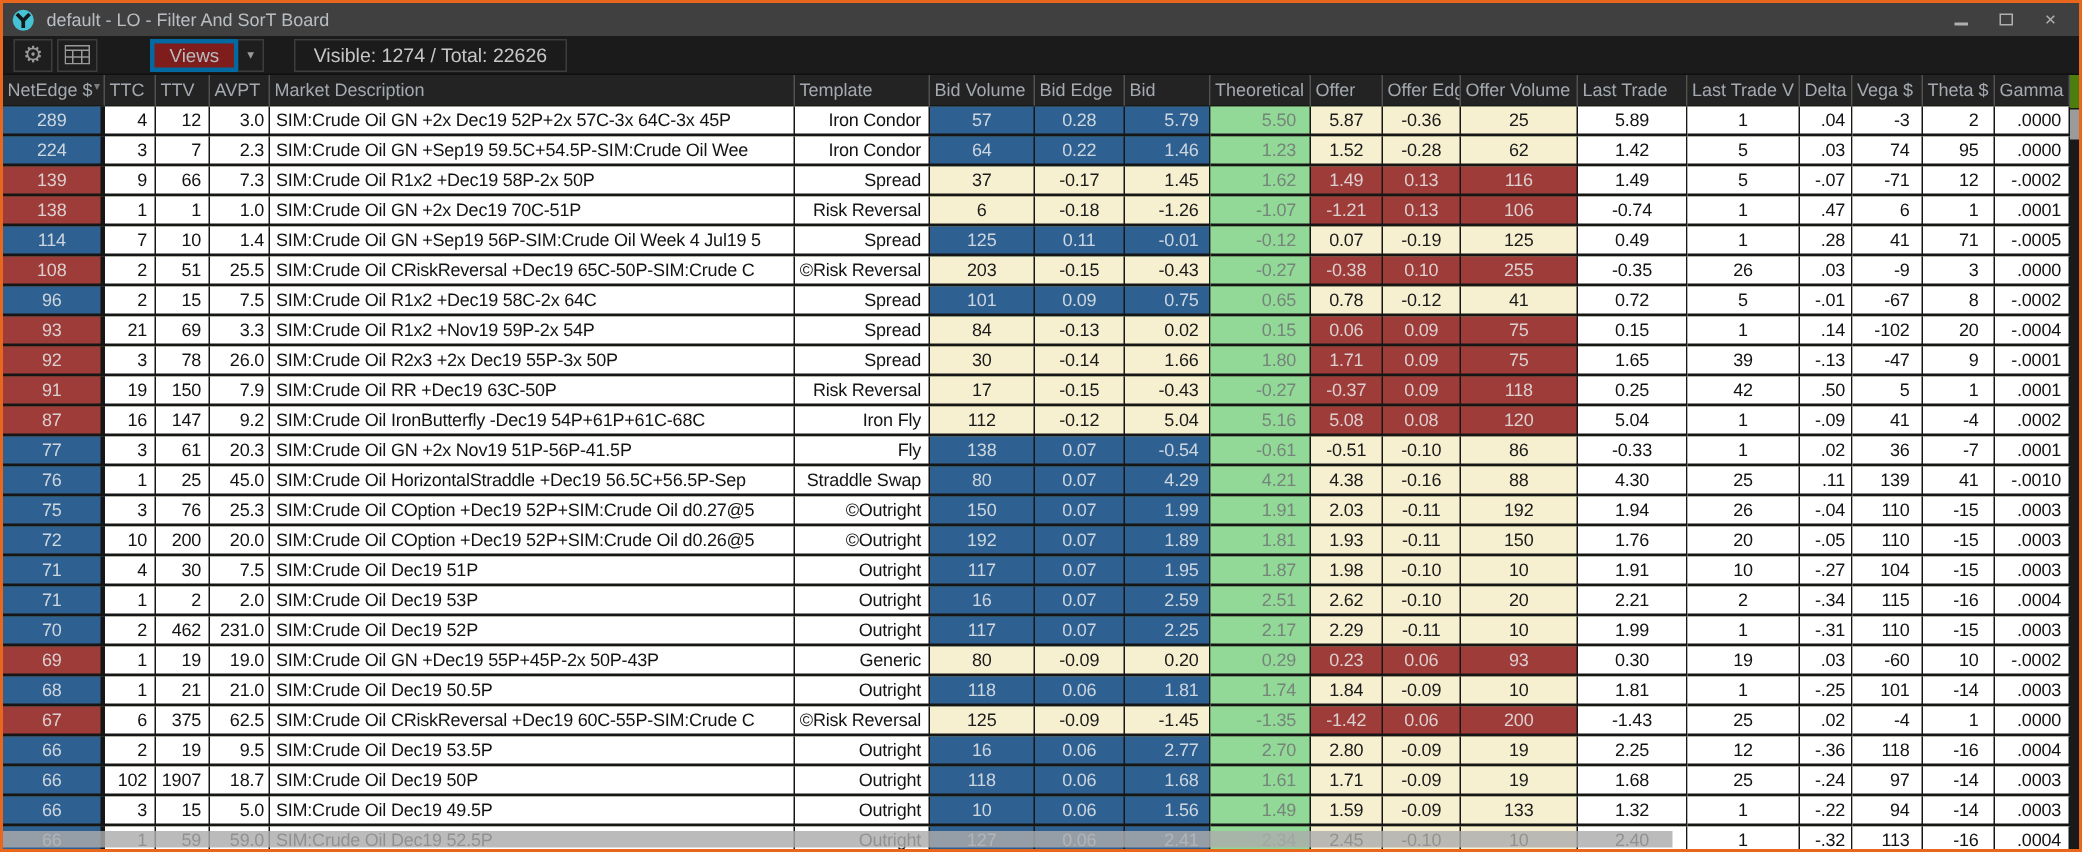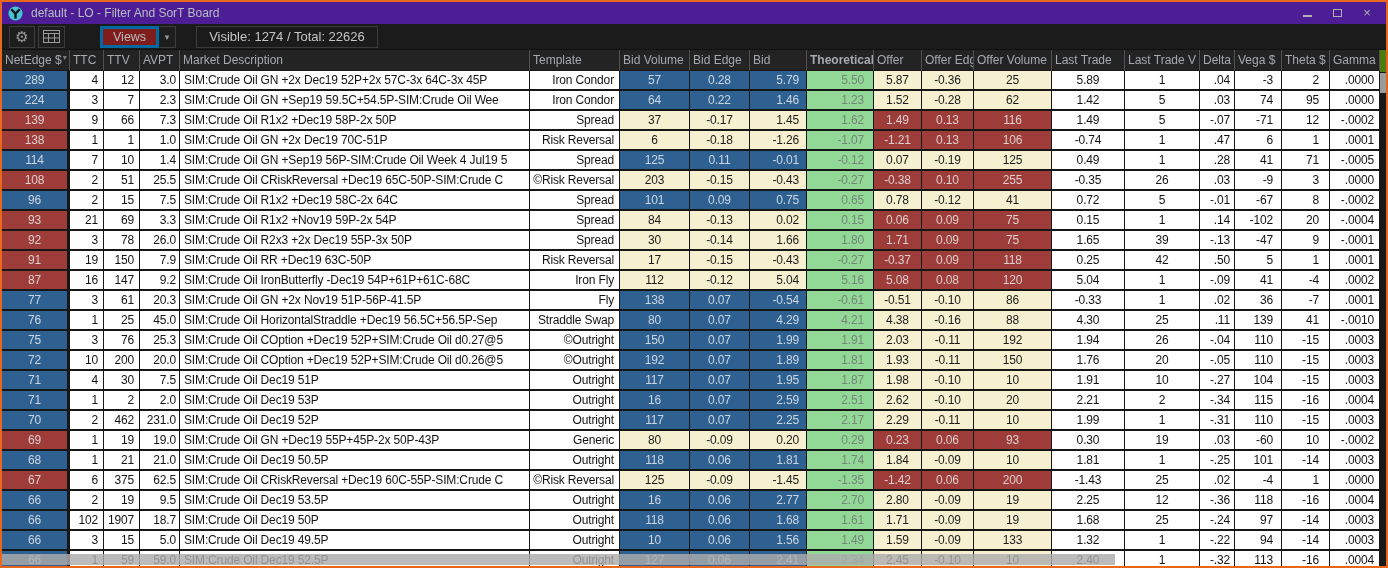--- a/index.html
+++ b/index.html
@@ -7,21 +7,21 @@
   body{font-family:"Liberation Sans","DejaVu Sans",sans-serif;}
 
   .window{
     position:relative;width:1388px;height:568px;
     border:2px solid var(--c-accent,#e8671c);
     background:#131313;overflow:hidden;
   }
   .inner{position:relative;width:1384px;height:564px;display:flex;flex-direction:column;}
 
   
-  .titlebar{height:22px;background:#4c1d95;display:flex;align-items:center;padding:0 6px;flex:none;}
+  .titlebar{height:22px;background:#404040;display:flex;align-items:center;padding:0 6px;flex:none;}
   .app-icon{width:15px;height:15px;margin-right:8px;flex:none;}
   .title-text{color:#b9bec3;font-size:12px;white-space:nowrap;}
   .win-controls{margin-left:auto;display:flex;align-items:center;gap:16px;padding-right:6px;}
   .win-btn{width:14px;height:12px;display:inline-flex;align-items:center;justify-content:center;cursor:default;}
   .min-glyph{width:9px;height:2px;background:#b0b0b0;margin-top:6px;}
   .max-glyph{width:9px;height:8px;border:1px solid #b0b0b0;}
   .close-glyph{color:#b0b0b0;font-size:13px;line-height:10px;}
 
   
   .toolbar{height:26px;background:#1b1b1b;display:flex;align-items:center;padding:0 4px;flex:none;border-bottom:1px solid #101010;}
@@ -124,21 +124,21 @@
             <tr id="header-row">
               <th style="width: 68px;">NetEdge $<span class="sort-glyph">▾</span></th>
               <th style="width: 34px;">TTC</th>
               <th style="width: 36px;">TTV</th>
               <th style="width: 40px;">AVPT</th>
               <th style="width: 350px;">Market Description</th>
               <th style="width: 90px;">Template</th>
               <th style="width: 70px;">Bid Volume</th>
               <th style="width: 60px;">Bid Edge</th>
               <th style="width: 57px;">Bid</th>
-              <th style="width: 67px; font-weight: bold;">Theoretical</th>
+              <th style="width: 67px;">Theoretical</th>
               <th style="width: 48px;">Offer</th>
               <th style="width: 52px;">Offer Edge</th>
               <th style="width: 78px;">Offer Volume</th>
               <th style="width: 73px;">Last Trade</th>
               <th style="width: 75px;">Last Trade V</th>
               <th style="width: 35px;">Delta</th>
               <th style="width: 47px;">Vega $</th>
               <th style="width: 48px;">Theta $</th>
               <th style="width: 50px;">Gamma</th>
             </tr>

